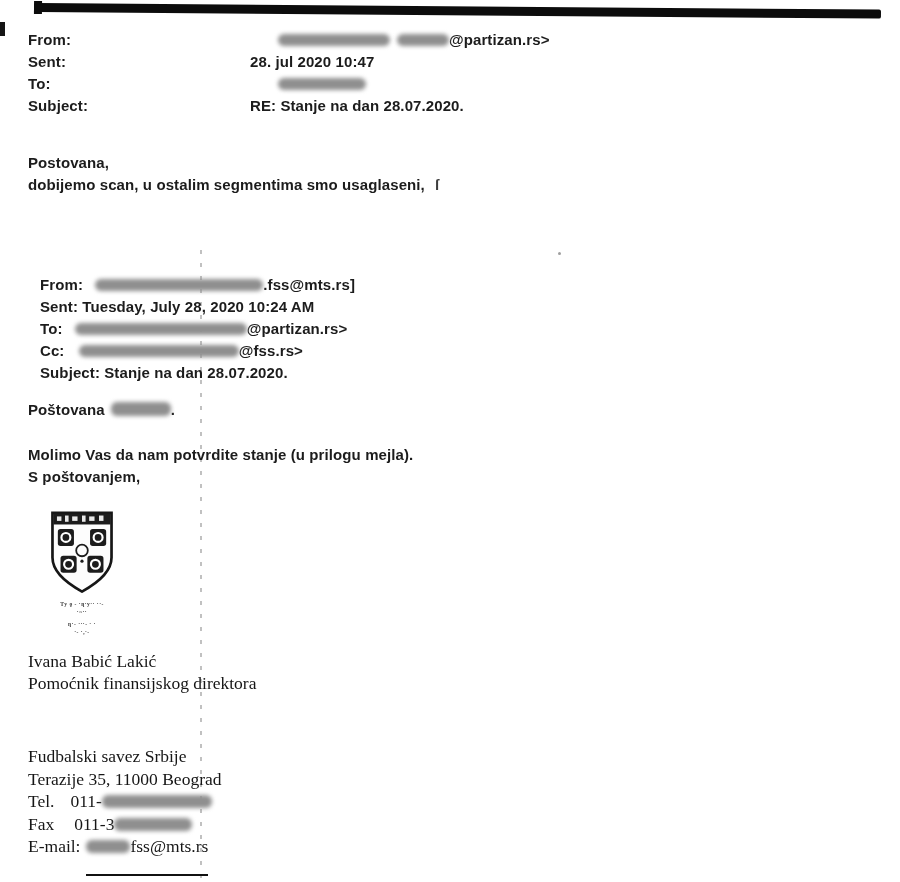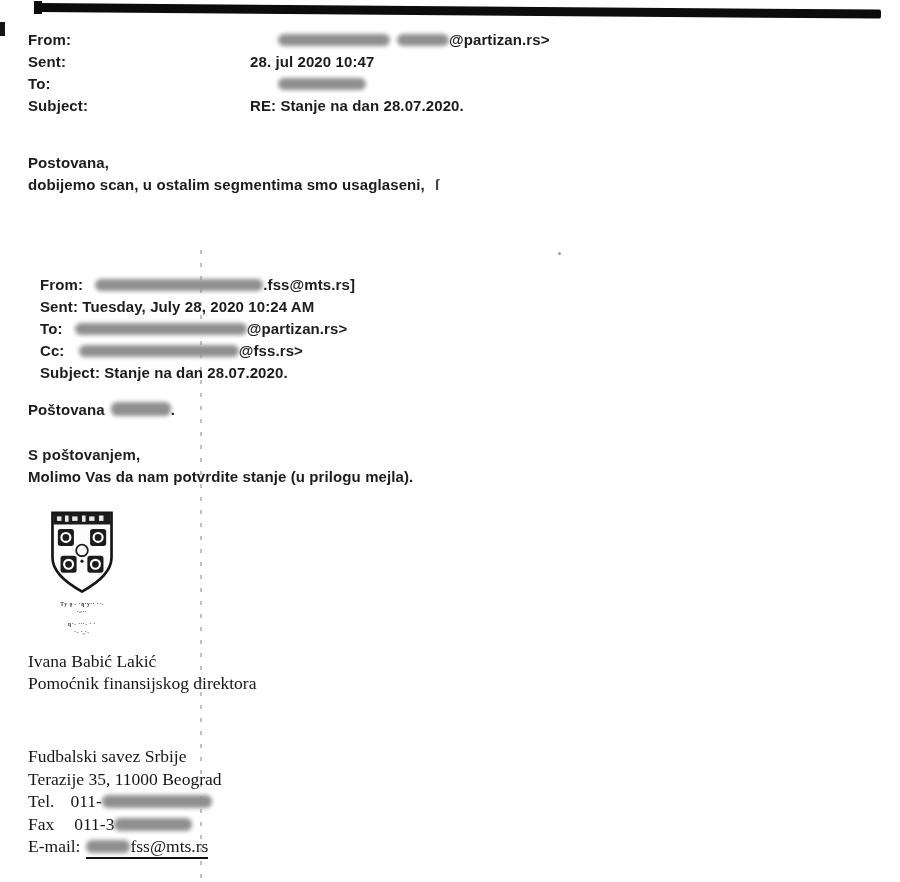--- a/index.html
+++ b/index.html
@@ -32,21 +32,21 @@
   .serif{font-family:"Liberation Serif",serif;font-weight:400;font-size:17.5px;line-height:22px;color:#161616;}
   
   .rd{
     display:inline-block;height:12px;border-radius:6px;background:var(--redact);
     filter:blur(2.3px);vertical-align:-1px;
   }
   
   .h1row{display:flex;}
   .h1label{width:222px;}
   .sp{display:inline-block;}
-  .ulgroup{display:inline-block;border-bottom:2.5px solid #111;padding-bottom:1px;line-height:19px;}
+  .ulgroup{display:inline-block;border-bottom:2.5px solid #111;padding-bottom:18px;line-height:19px;}
   .cap{
     font-family:"Liberation Serif",serif;font-size:5.5px;line-height:8px;color:#333;
     text-align:center;filter:blur(.4px);letter-spacing:.5px;font-weight:700;
   }
 </style>
 </head>
 <body>
 
 <div class="abs topbar"></div>
 <div class="abs edge-tick"></div>
@@ -97,22 +97,22 @@
   <div>
     <span>Subject:</span>
     <span>Stanje na dan 28.07.2020.</span>
   </div>
 </div>
 
 <div class="abs sans" style="left:28px;top:399px;">
   <span>Poštovana</span><span class="rd" style="width:60px;height:14px;margin-left:6px;"></span><span>.</span>
 </div>
 <div class="abs sans" style="left:28px;top:444px;width:600px;">
+  <div>Molimo Vas da nam potvrdite stanje (u prilogu mejla).</div>
   <div>S poštovanjem,</div>
-  <div>Molimo Vas da nam potvrdite stanje (u prilogu mejla).</div>
 </div>
 
 <div class="abs" style="left:34px;top:508px;width:96px;">
   <svg width="68" height="92" viewBox="0 0 76 100" style="display:block;margin:0 auto;">
     <path d="M5 4 H71 V54 Q71 74 38 92 Q5 74 5 54 Z" fill="#fdfdfd" stroke="#161616" stroke-width="3"></path>
     <rect x="6" y="5" width="64" height="12" fill="#1c1c1c"></rect>
     <rect x="10" y="8" width="5" height="5" fill="#e8e8e8"></rect>
     <rect x="19" y="7" width="4" height="7" fill="#e8e8e8"></rect>
     <rect x="27" y="8" width="6" height="5" fill="#e8e8e8"></rect>
     <rect x="38" y="7" width="4" height="7" fill="#e8e8e8"></rect>

